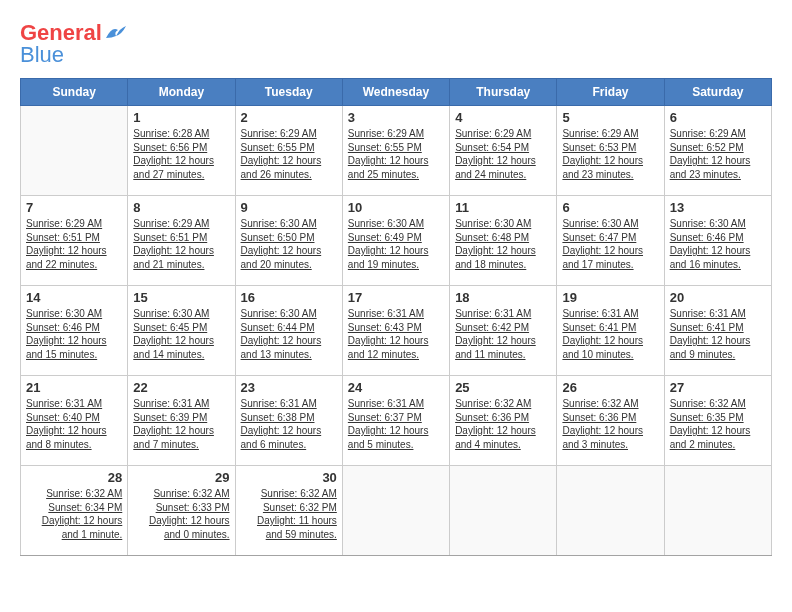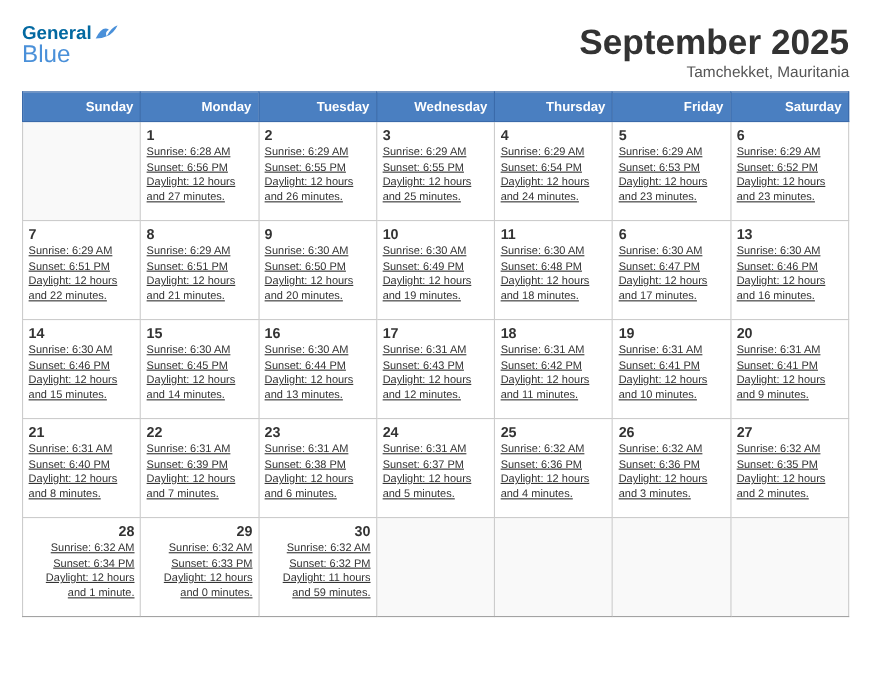--- a/index.html
+++ b/index.html
@@ -34,21 +34,21 @@
       color: #555;
     }
     .calendar {
       width: 100%;
       border-collapse: collapse;
       font-size: 11px;
     }
     .calendar th {
       background-color: #4a7fc1;
       color: #fff;
-      text-align: right;
+      text-align: center;
       padding: 6px 6px;
       font-size: 12px;
       font-weight: bold;
       border: 1px solid #3a6aaa;
     }
     .calendar td {
       border: 1px solid #ccc;
       vertical-align: top;
       padding: 4px 5px;
       width: 107px;
@@ -75,30 +75,26 @@
       border-bottom: 1px solid #a3a3a3;
       text-align: right;
     }
   </style>
 </head>
 <body>
 
 <div class="header">
   <div class="logo">
     <div style="display:flex; align-items:center;">
-      <span style="font-size:17px; font-weight:bold; color:#0369a1;">General</span>
+      <span style="font-size:22px; font-weight:bold; color:#ef4444;">General</span>
       <svg width="22" height="18" viewBox="0 0 22 18" style="margin-left:2px;">
         <path d="M2 14 Q8 2 14 6 Q10 8 12 12 Q16 4 22 2 Q18 10 12 12 Q8 14 2 14Z" fill="#4a90d9"></path>
       </svg>
     </div>
     <span style="font-size:22px; font-weight:normal; color:#4a90d9; margin-top:-4px;">Blue</span>
-  </div>
-  <div class="title-block">
-    <div class="month-title">September 2025</div>
-    <div class="location-title">Tamchekket, Mauritania</div>
   </div>
 </div>
 
 <table class="calendar">
   <thead>
     <tr>
     <th>Sunday</th>
         <th>Monday</th>
         <th>Tuesday</th>
         <th>Wednesday</th>

